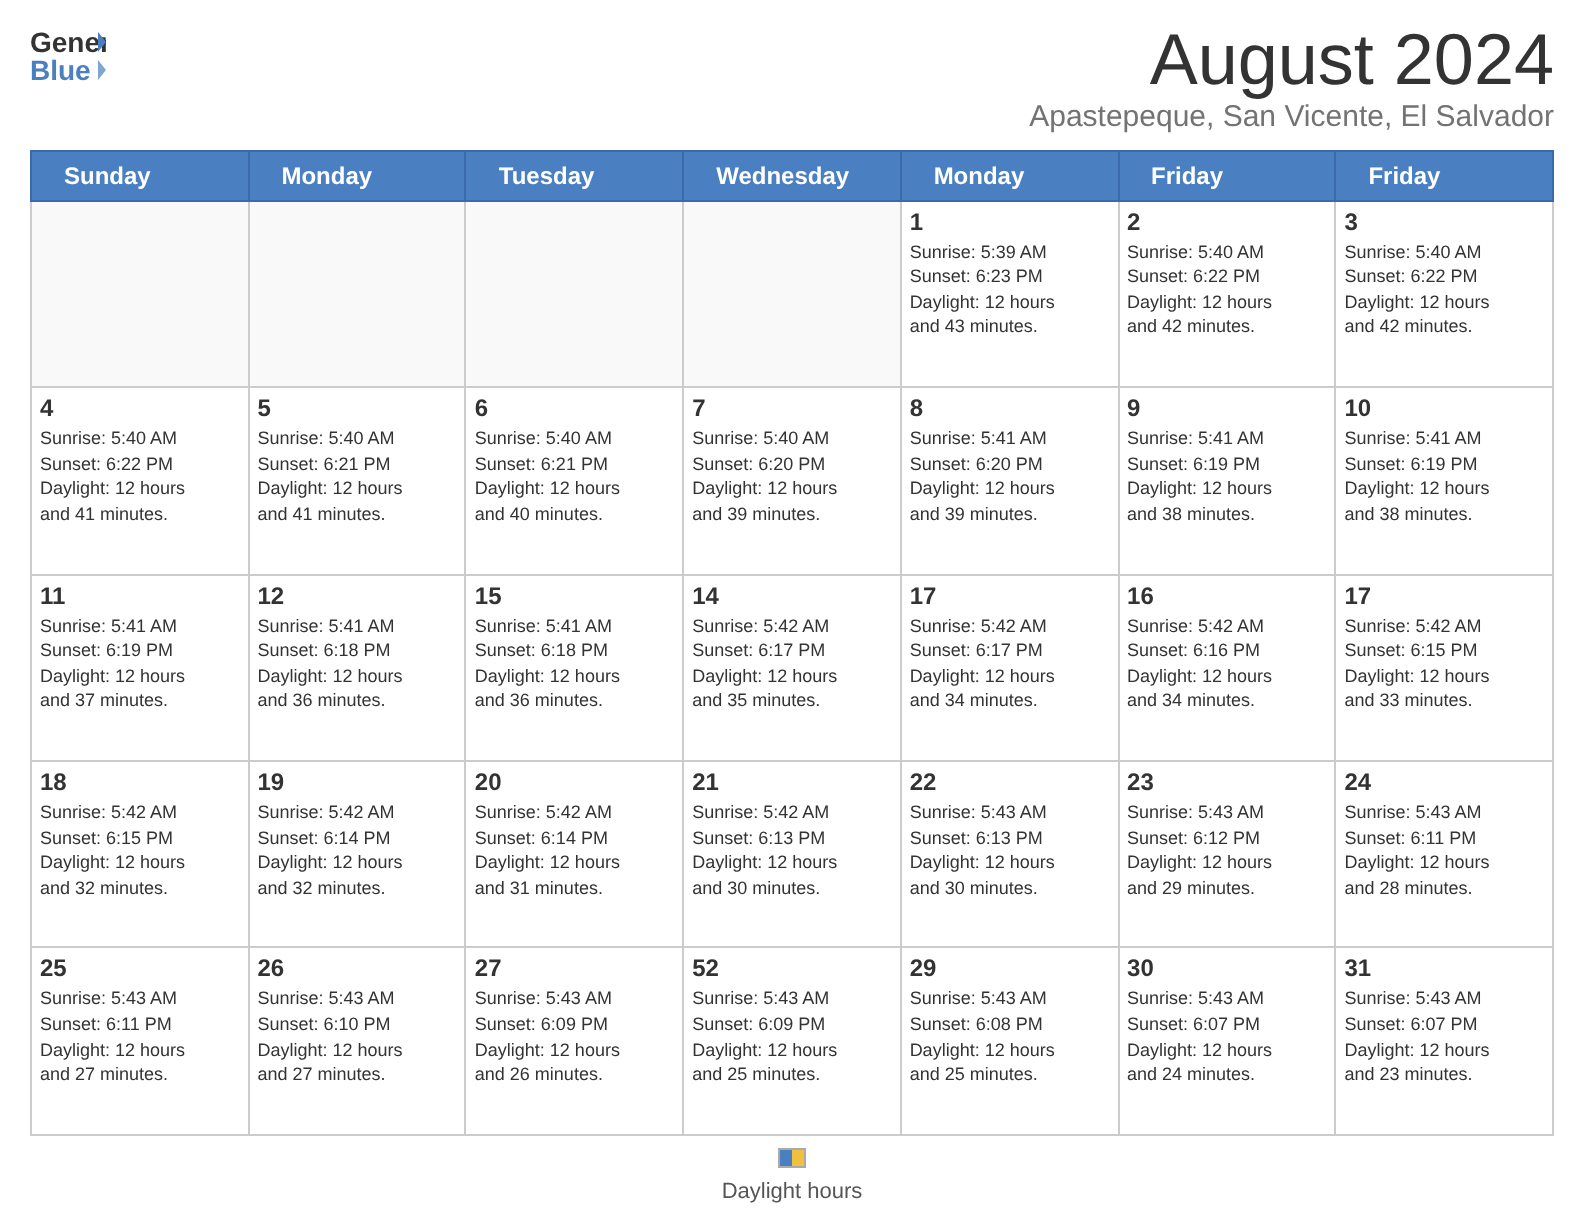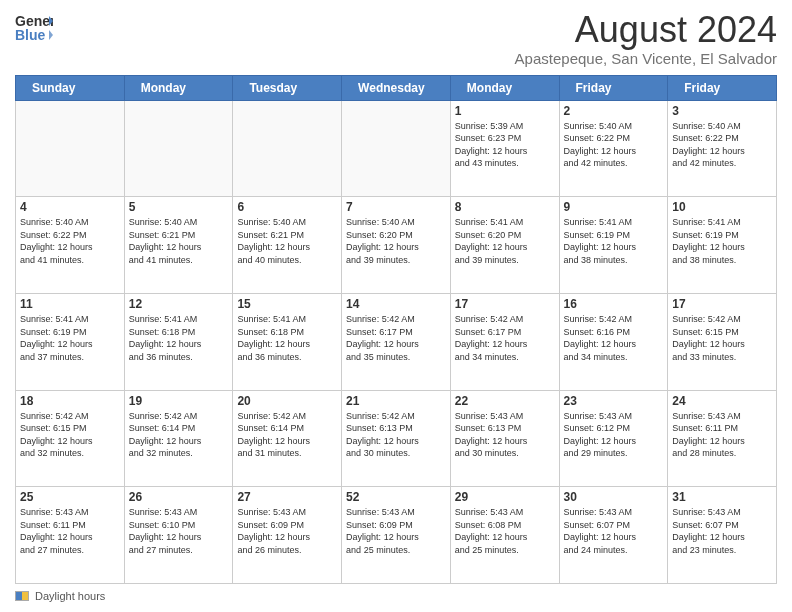--- a/index.html
+++ b/index.html
@@ -81,20 +81,21 @@
       color: #333;
       line-height: 1.4;
     }
     .footer {
       margin-top: 6px;
       font-size: 11px;
       color: #555;
       display: flex;
       align-items: center;
       gap: 6px;
+      flex-direction: column;
     }
     .footer-icon {
       width: 14px;
       height: 10px;
       background: linear-gradient(to right, #4a7fc1 50%, #f0c040 50%);
       display: inline-block;
       border: 1px solid #aaa;
     }
     tr.week td {
       height: 82px;

